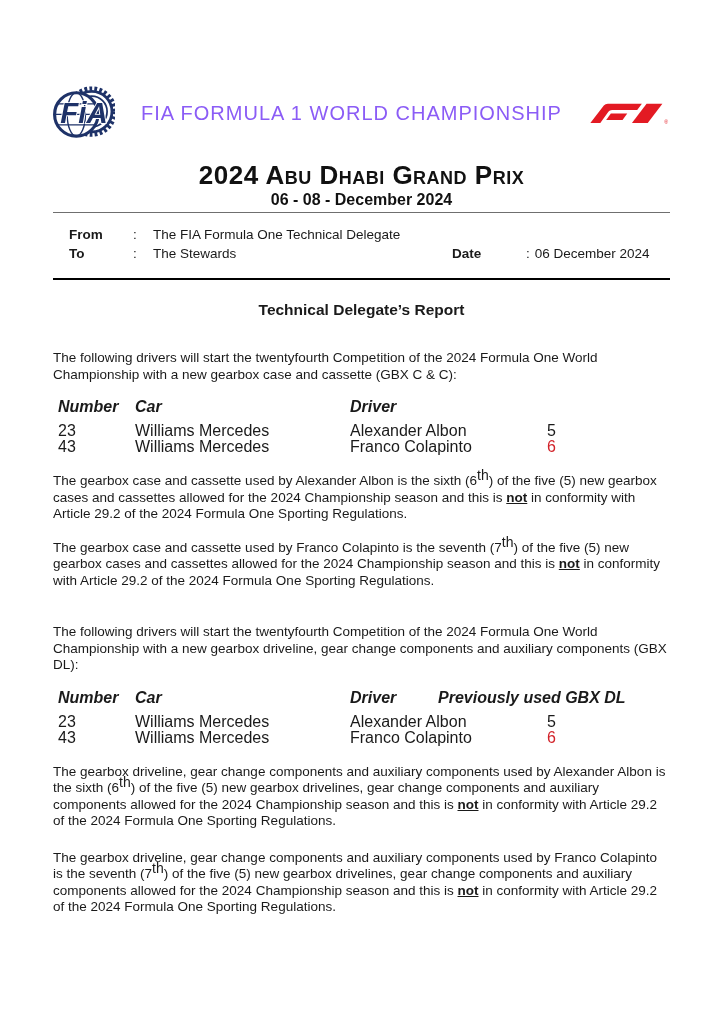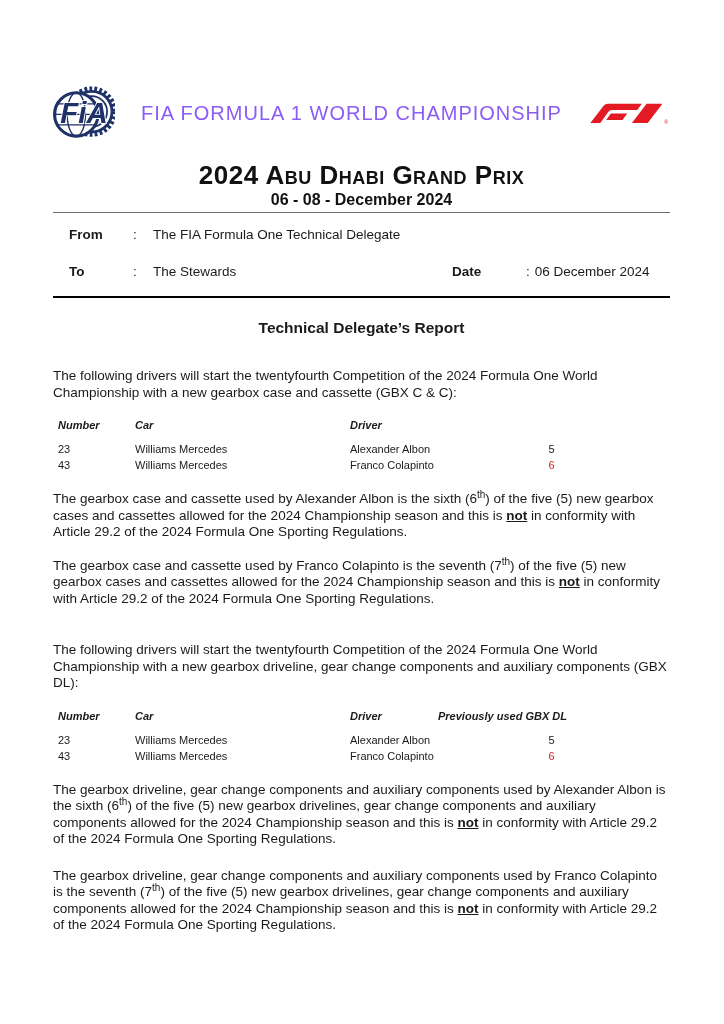--- a/index.html
+++ b/index.html
@@ -48,46 +48,46 @@
     line-height:16px;
     font-weight:700;
     color:#111;
   }
   .rule-thin  { border:0; border-top:1px solid #6f6f6f; margin:4px 0 0 0; }
   .rule-thick { border:0; border-top:2px solid #000;    margin:16px 0 0 0; }
 
   
   .meta-row { position:relative; font-size:13.5px; line-height:16px; }
   .meta-row.from { margin-top:14px; }
-  .meta-row.to   { margin-top:21px; }
+  .meta-row.to   { margin-top:3px; }
   .meta-label { display:inline-block; width:64px; font-weight:700;padding-left:16px; }
   .meta-colon { display:inline-block; width:20px; }
   .date-group { position:absolute; left:399px; top:0; white-space:nowrap; }
   .date-label { display:inline-block; width:74px; font-weight:700; }
   .date-colon { margin-right:5px; }
 
   
   .report-heading {
     margin-top:21px;
     text-align:center;
     font-size:15.5px;
     line-height:18px;
     font-weight:700;
   }
   .para { font-size:13.5px; line-height:16.5px; }
-  .para sup { font-size:10px; line-height:0; vertical-align:super; }
+  .para sup { font-size:14px; line-height:0; vertical-align:super; }
   .emph-not { font-weight:700; text-decoration:underline; }
   .mt-31 { margin-top:31px; }
   .mt-18 { margin-top:18px; }
   .mt-17 { margin-top:17px; }
   .mt-35 { margin-top:35px; }
   .mt-20 { margin-top:20px; }
 
   
-  .gbx-table { margin-top:16px; font-size:11px; }
+  .gbx-table { margin-top:16px; font-size:16px; }
   .t-head, .t-row {
     display:grid;
     grid-template-columns:77px 215px 88px 227px;
     padding-left:5px;
     line-height:16px;
   }
   .t-head { font-weight:700; font-style:italic; margin-bottom:8px; }
   .t-cell { white-space:nowrap; }
   .col-used-head { text-align:left; }
   .col-used { text-align:center; }

